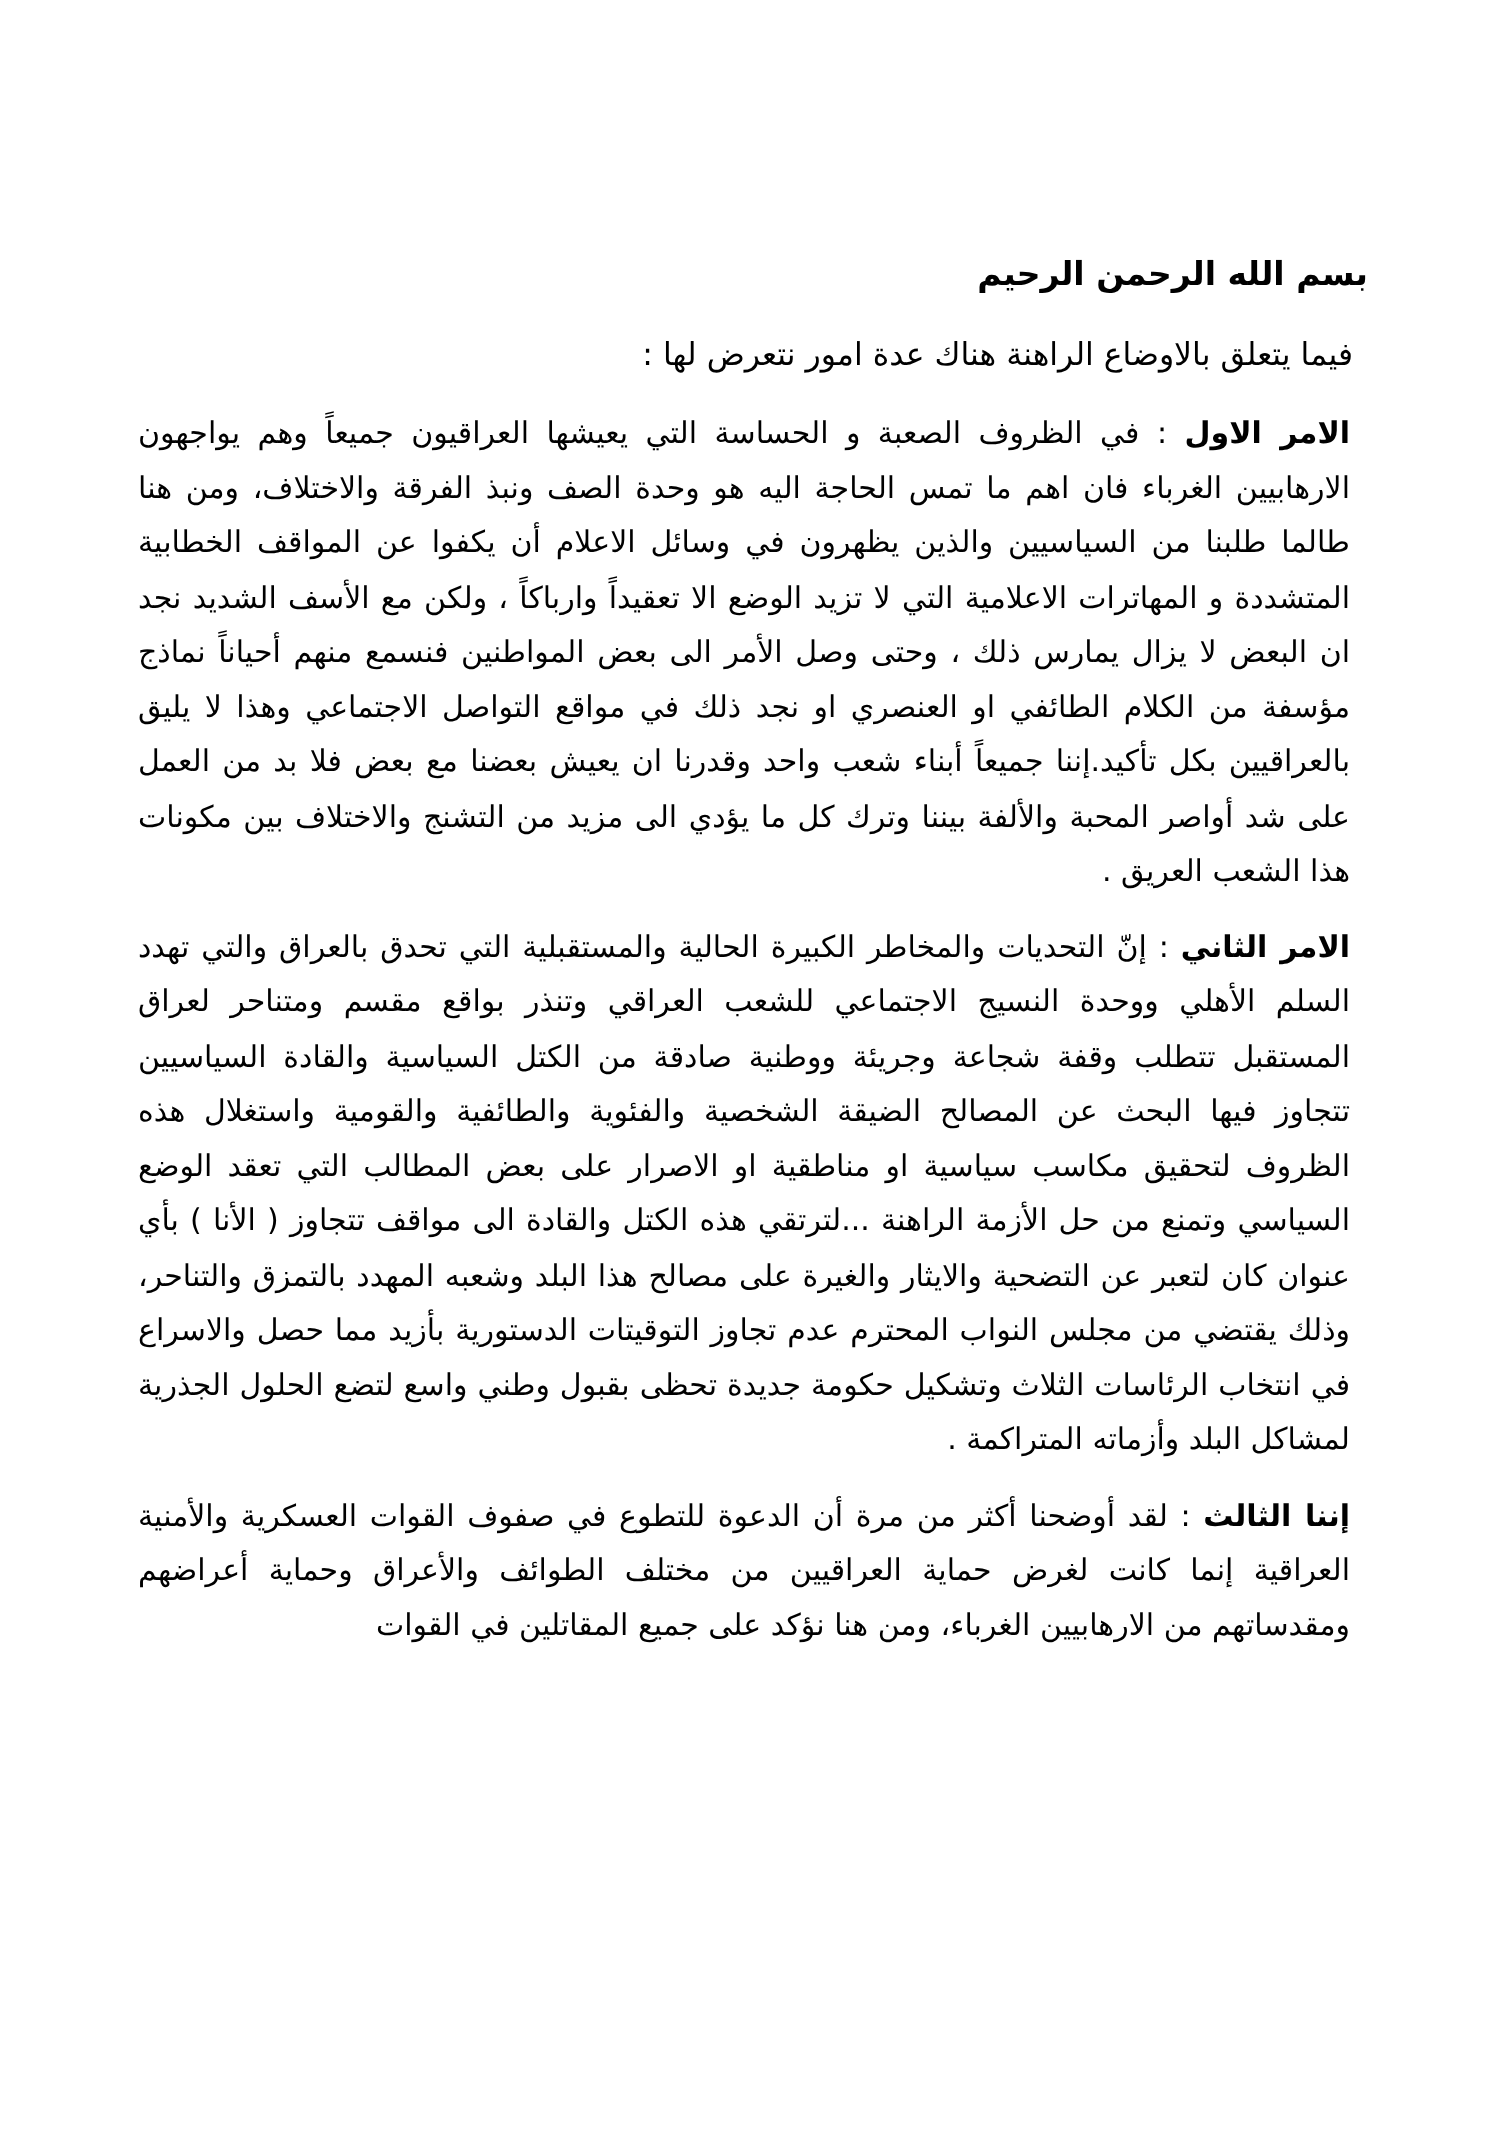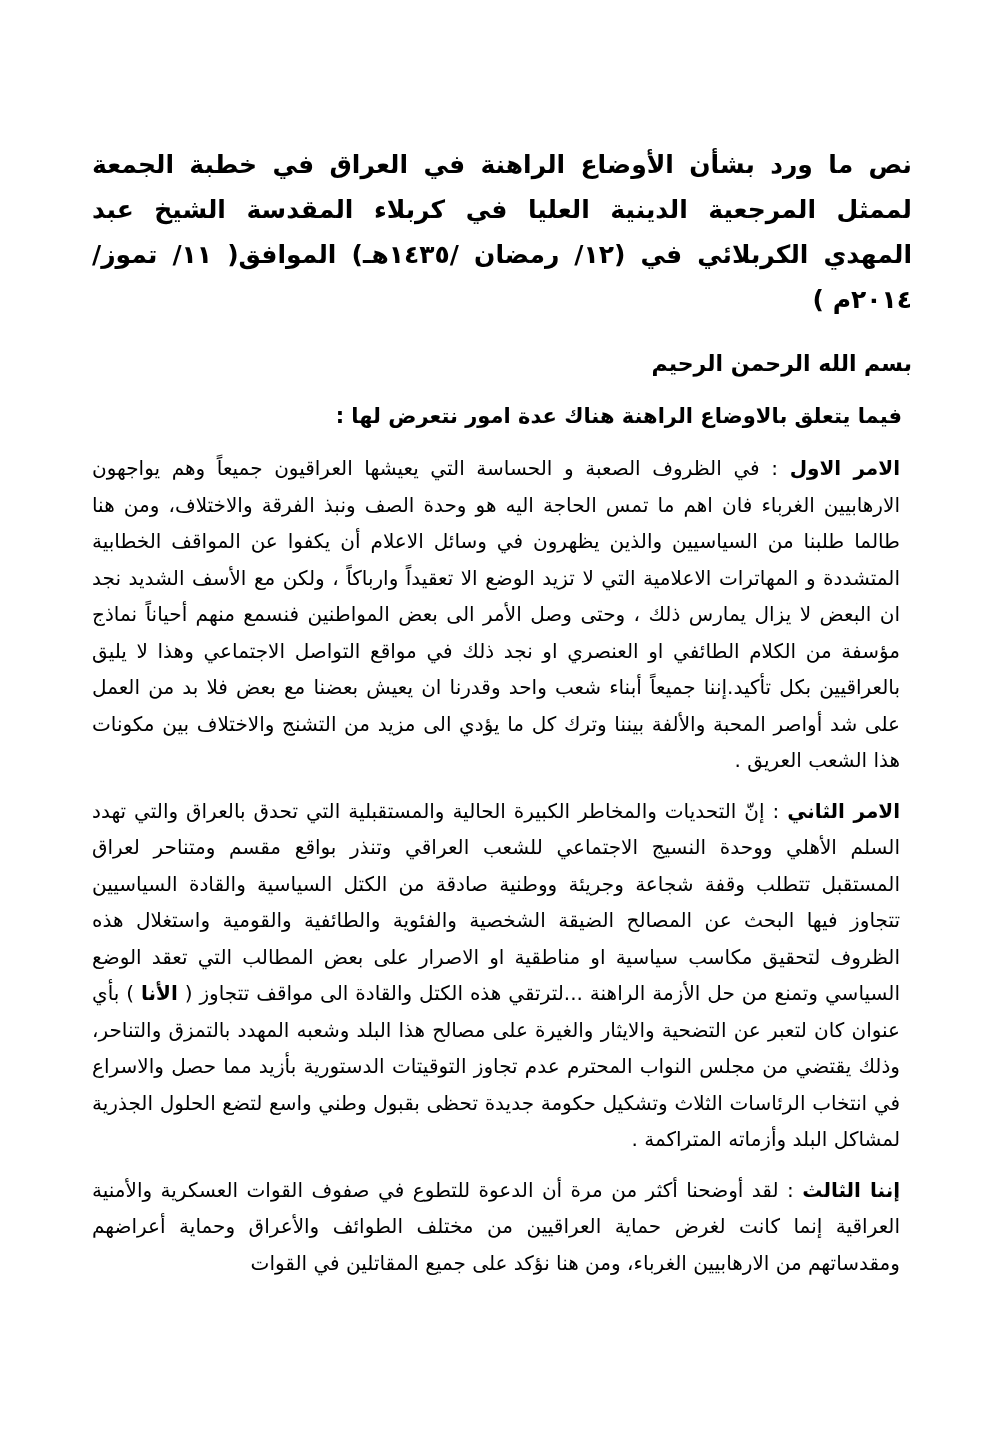--- a/index.html
+++ b/index.html
@@ -32,45 +32,44 @@
     }
     .basmala {
       font-weight: bold;
       font-size: 22px;
       text-align: right;
       margin: 22px 0 0 0;
       line-height: 40px;
       padding-left: 40px;
     }
     .intro {
-      font-weight: bold;
+      font-weight: normal;
       font-size: 21px;
       line-height: 40px;
       margin: 12px 10px 0 0;
     }
     .para {
       font-size: 20px;
       line-height: 36.5px;
       text-align: justify;
       text-align-last: right;
       margin: 14px 12px 0 0;
     }
     .para .label {
       font-weight: bold;
     }
     .para b {
-      font-weight: bold;
+      font-weight: normal;
     }
   </style>
 </head>
 <body>
 
 <div class="page">
 
-  <h1 class="title">نص ما ورد بشأن الأوضاع الراهنة في العراق في خطبة الجمعة لممثل المرجعية الدينية العليا في كربلاء المقدسة الشيخ عبد المهدي الكربلائي في (١٢/ رمضان /١٤٣٥هـ) الموافق( ١١/ تموز/٢٠١٤م )</h1>
 
   <div class="basmala">بسم الله الرحمن الرحيم</div>
 
   <div class="intro">فيما يتعلق بالاوضاع الراهنة هناك عدة امور نتعرض لها :</div>
 
   <p class="para">
     <span class="label">الامر الاول</span><span> : </span><span>في الظروف الصعبة و الحساسة التي يعيشها العراقيون جميعاً وهم يواجهون الارهابيين الغرباء فان اهم ما تمس الحاجة اليه هو وحدة الصف ونبذ الفرقة والاختلاف، ومن هنا طالما طلبنا من السياسيين والذين يظهرون في وسائل الاعلام أن يكفوا عن المواقف الخطابية المتشددة و المهاترات الاعلامية التي لا تزيد الوضع الا تعقيداً وارباكاً ، ولكن مع الأسف الشديد نجد ان البعض لا يزال يمارس ذلك ، وحتى وصل الأمر الى بعض المواطنين فنسمع منهم أحياناً نماذج مؤسفة من الكلام الطائفي او العنصري او نجد ذلك في مواقع التواصل الاجتماعي وهذا لا يليق بالعراقيين بكل تأكيد.إننا جميعاً أبناء شعب واحد وقدرنا ان يعيش بعضنا مع بعض فلا بد من العمل على شد أواصر المحبة والألفة بيننا وترك كل ما يؤدي الى مزيد من التشنج والاختلاف بين مكونات هذا الشعب العريق .</span>
   </p>
 
   <p class="para">

